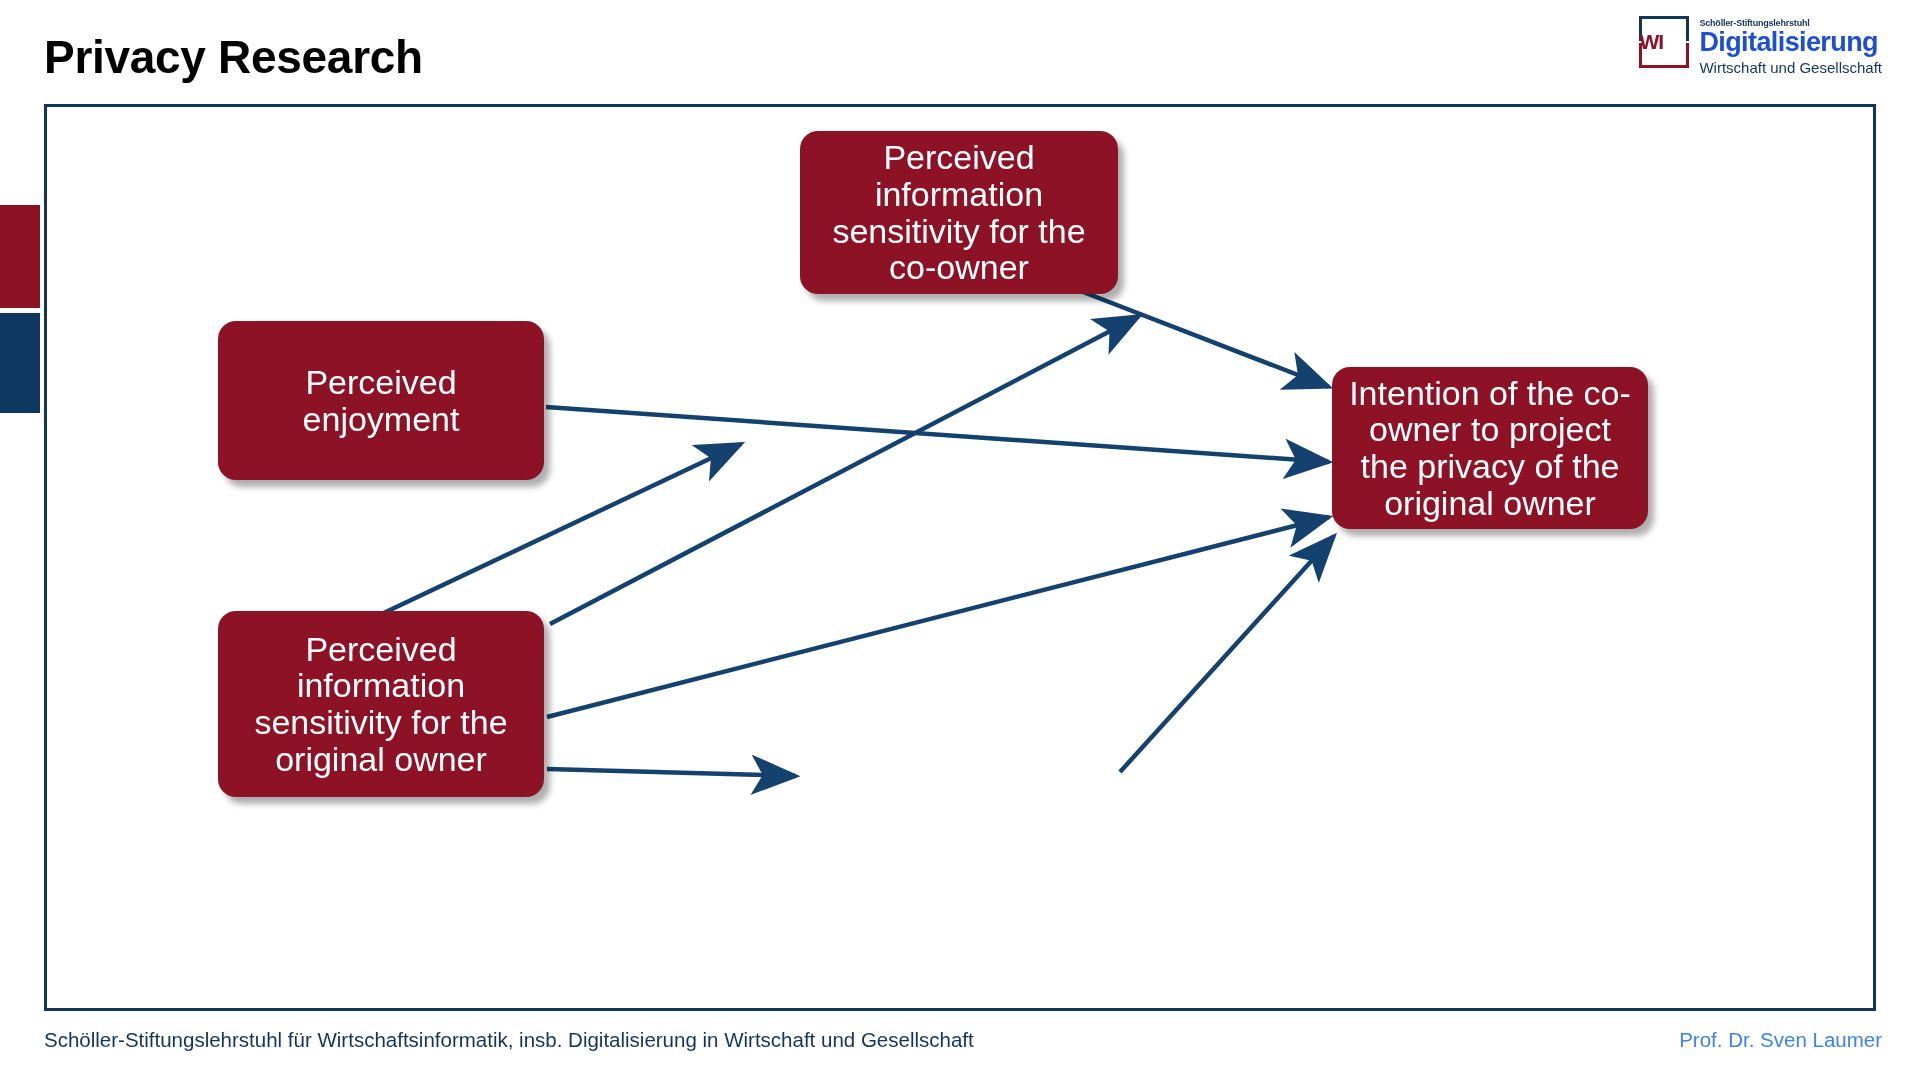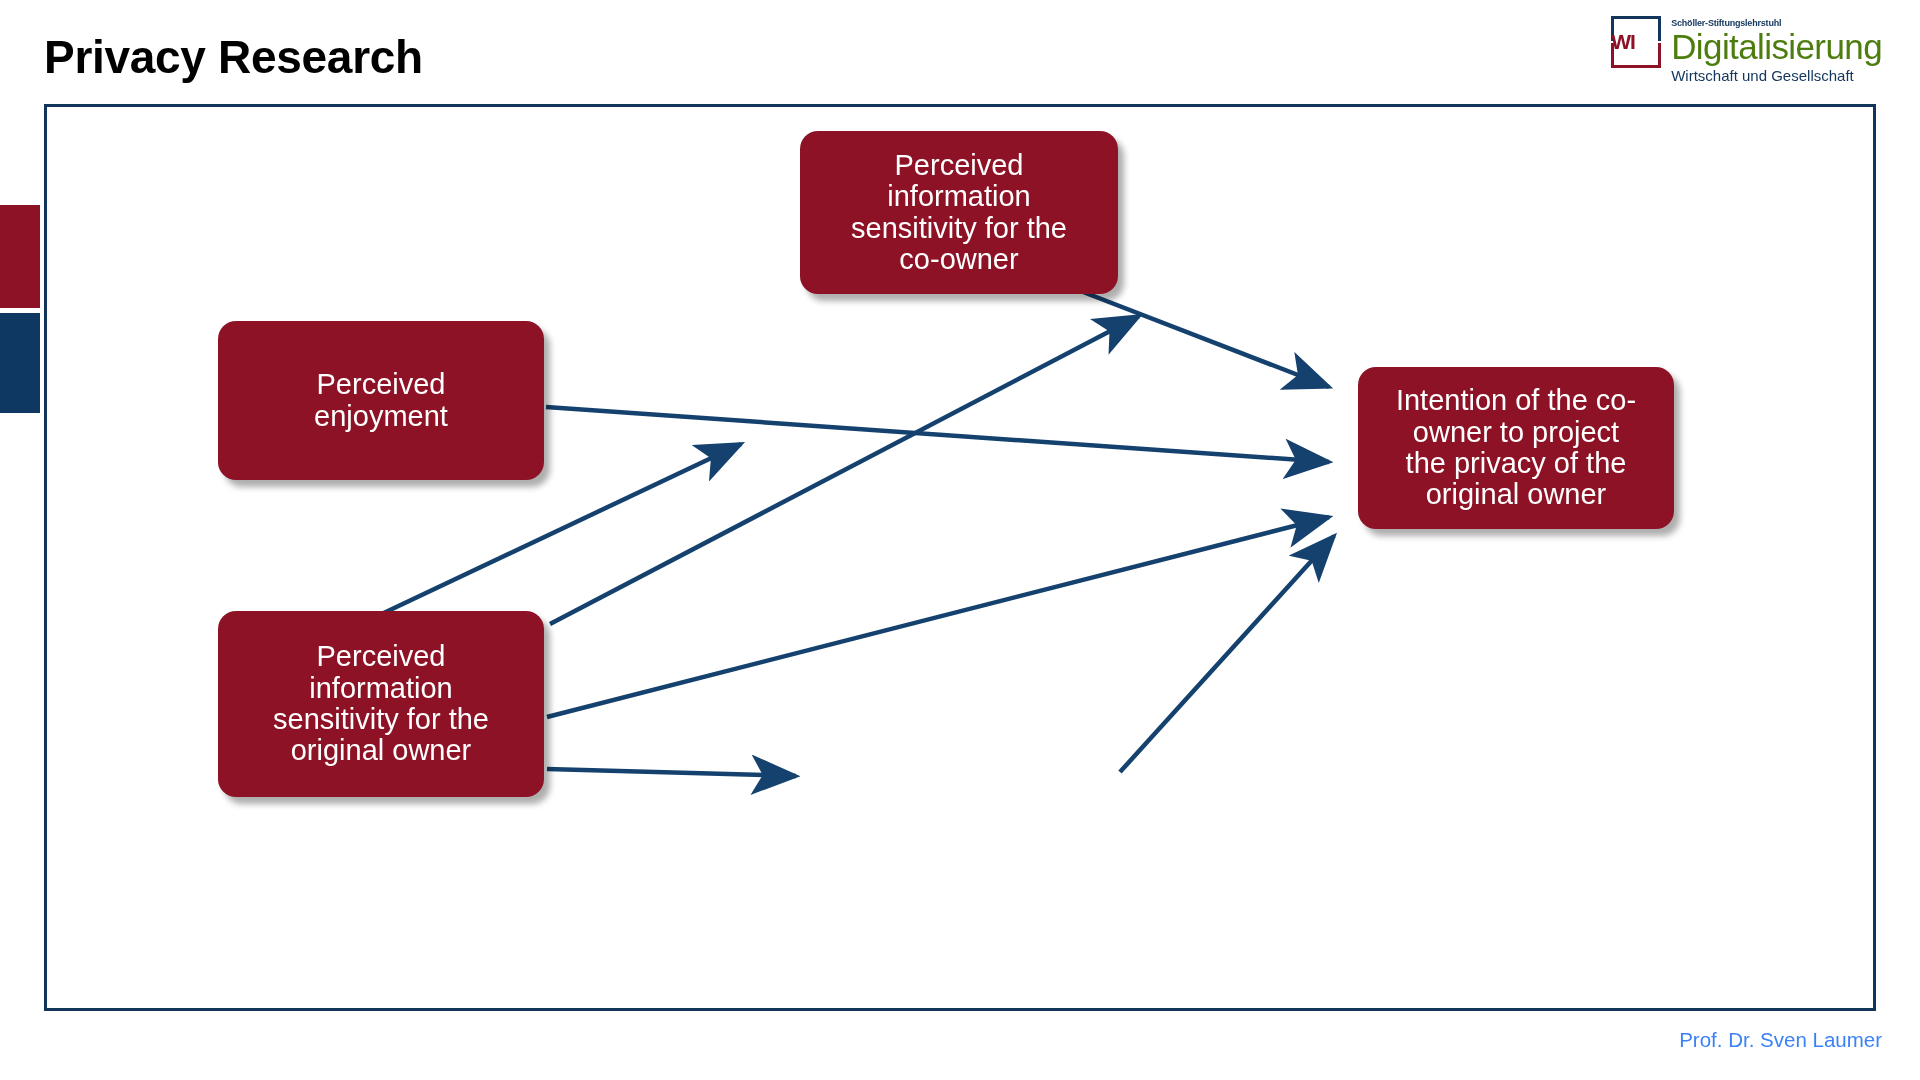--- a/index.html
+++ b/index.html
@@ -89,23 +89,23 @@
   }
   #logo-eyebrow {
     font-size: 9px;
     font-weight: bold;
     color: #12355b;
     letter-spacing: -0.2px;
     line-height: 1;
     margin-bottom: 1px;
   }
   #logo-main {
-    font-size: 35px;
-    font-weight: normal;
-    color: #4d7c0f;
+    font-size: 27px;
+    font-weight: bold;
+    color: #1d4ed8;
     line-height: 1;
     letter-spacing: -0.6px;
   }
   #logo-sub {
     font-size: 15px;
     color: #12355b;
     line-height: 1;
     margin-top: 4px;
   }
 
@@ -155,41 +155,41 @@
   .node {
     position: absolute;
     background: #8d1226;
     color: #ffffff;
     border-radius: 18px;
     box-shadow: 6px 7px 6px rgba(0,0,0,0.32);
     display: flex;
     align-items: center;
     justify-content: center;
     text-align: center;
-    font-size: 29px;
+    font-size: 34px;
     line-height: 1.08;
     padding: 18px 14px;
     box-sizing: border-box;
   }
   .node span { display: block; }
 
   #node-co-owner-sensitivity {
     left: 756px;  top: 27px;  width: 318px; height: 163px;
   }
   #node-perceived-enjoyment {
     left: 174px;  top: 217px; width: 326px; height: 159px;
   }
   #node-original-owner-sensitivity {
     left: 174px;  top: 507px; width: 326px; height: 186px;
   }
   #node-motivation-to-comply {
     left: 756px;  top: 597px; width: 318px; height: 155px;
   }
   #node-intention {
-    left: 1288px; top: 263px; width: 316px; height: 162px; margin-left: 26px;
+    left: 1288px; top: 263px; width: 316px; height: 162px;
   }
 
   
   #footer {
     position: absolute;
     left: 0;
     top: 1020px;
     width: 1920px;
     height: 60px;
   }
@@ -290,14 +290,15 @@
       <span>Intention of the co-</span>
       <span>owner to project</span>
       <span>the privacy of the</span>
       <span>original owner</span>
     </div>
   </div>
 
 </div>
 
 <div id="footer">
+  <div id="footer-left">Schöller-Stiftungslehrstuhl für Wirtschaftsinformatik, insb. Digitalisierung in Wirtschaft und Gesellschaft</div>
   <div id="footer-right">Prof. Dr. Sven Laumer</div>
 </div>
 
 </body></html>

